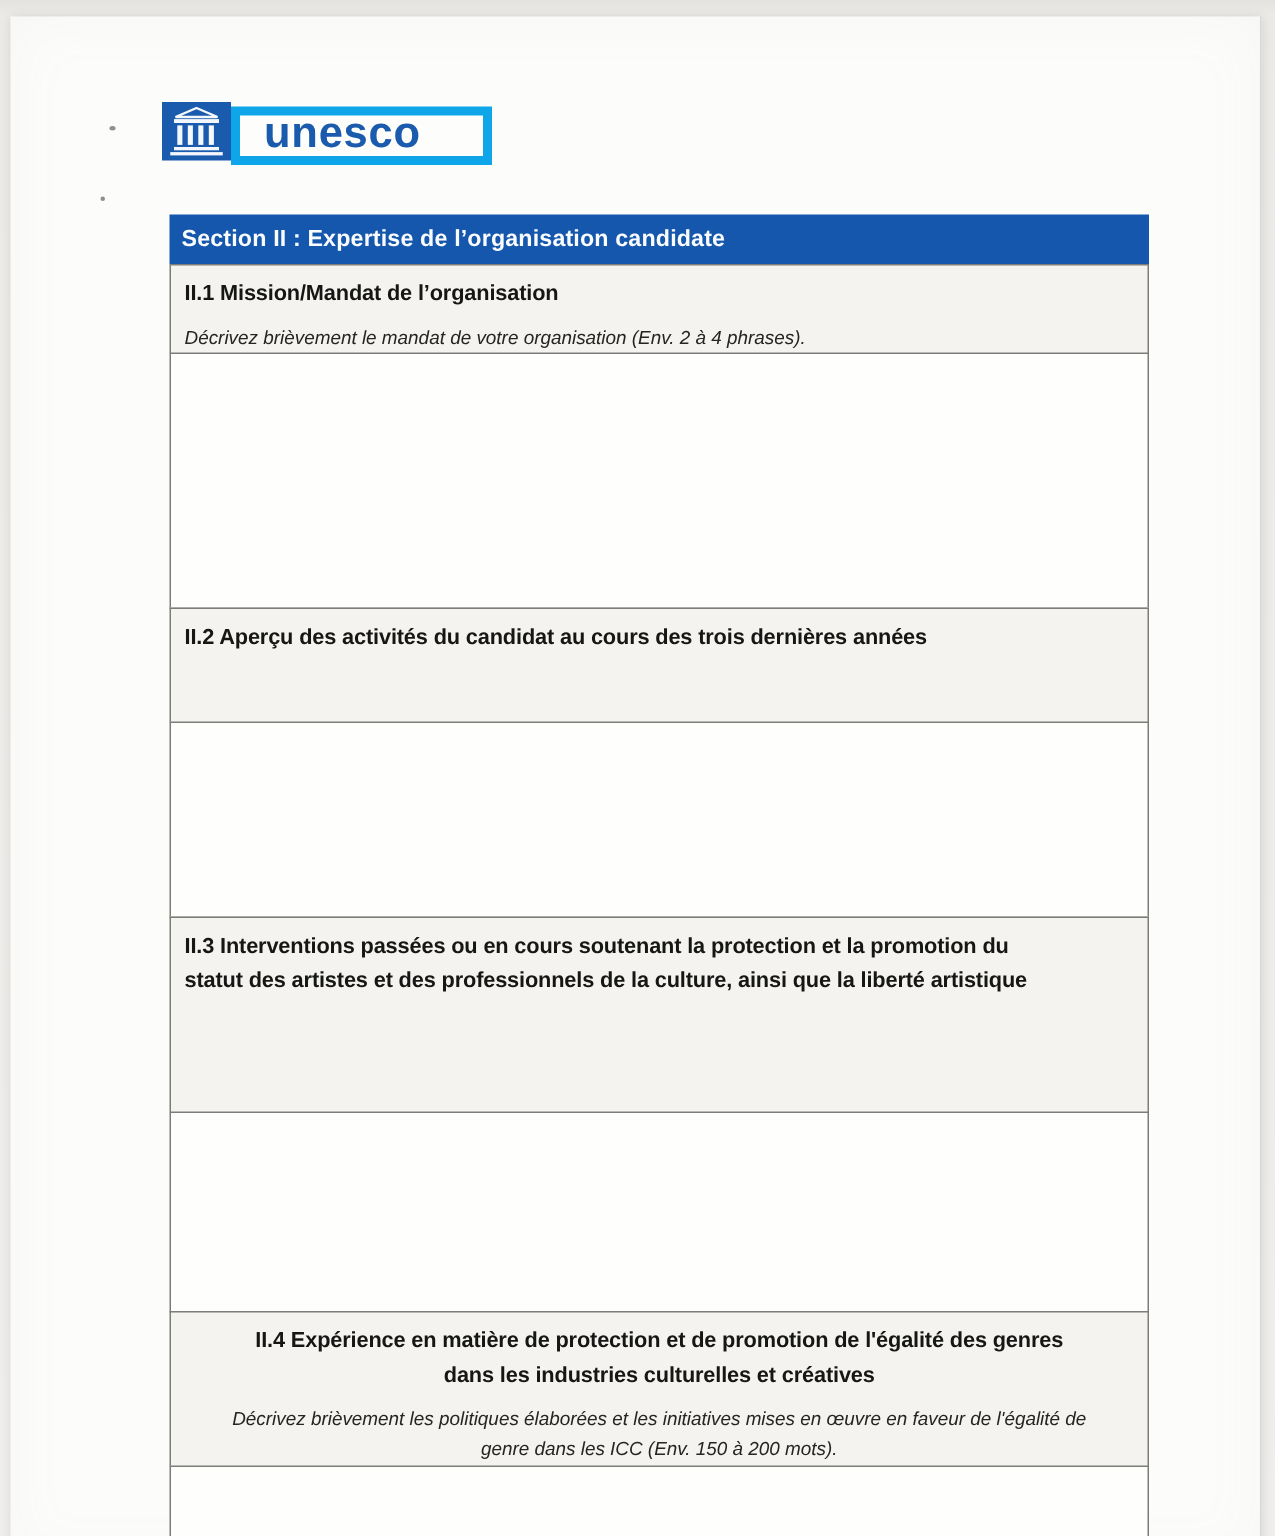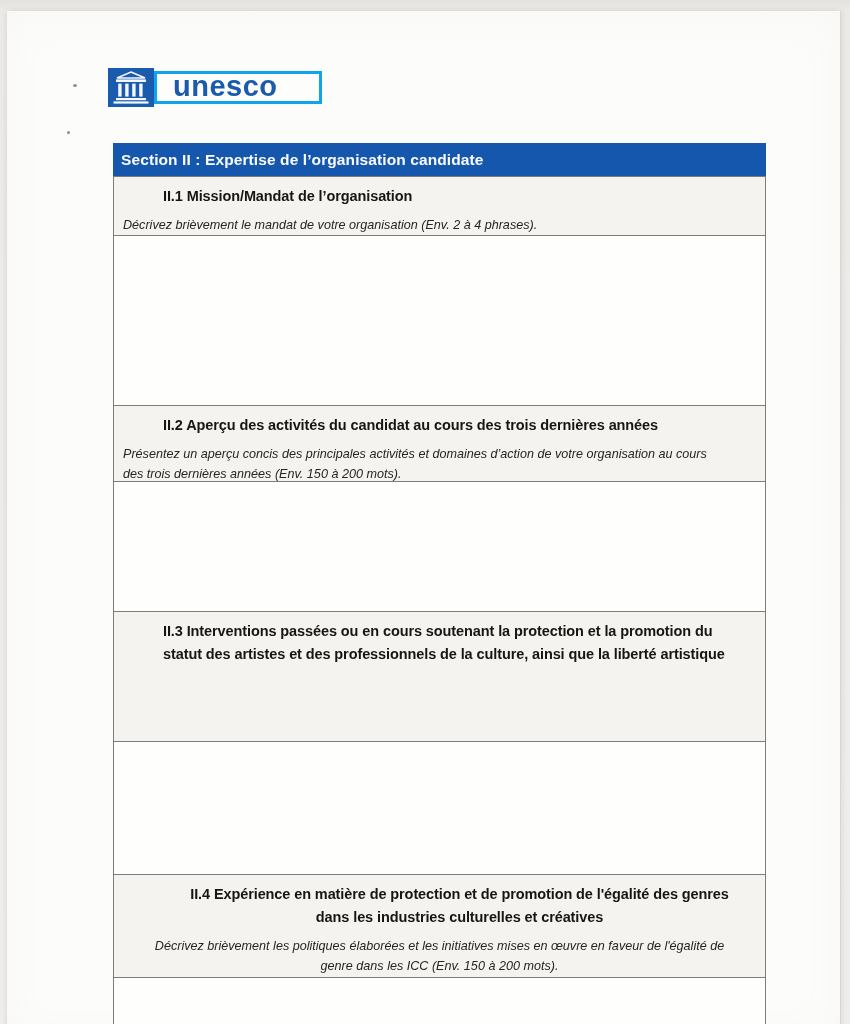--- a/index.html
+++ b/index.html
@@ -56,21 +56,21 @@
     display: flex;
     align-items: center;
     justify-content: center;
     filter: blur(0.3px);
   }
   .logo-wordmark-box {
     margin-top: 3px;
     width: 146px;
     height: 27px;
     background: #fdfdfc;
-    border: 3px solid #0ea5e9;
+    border: 6px solid #0ea5e9;
     display: flex;
     align-items: center;
     padding-left: 16px;
     filter: blur(0.3px);
   }
   .logo-wordmark {
     color: #1a5bad;
     font-weight: bold;
     font-size: 29px;
     letter-spacing: 0.5px;
@@ -110,21 +110,20 @@
     border-top: none;
     box-sizing: border-box;
   }
   .field-title {
     font-weight: bold;
     font-size: 14.5px;
     line-height: 23px;
     color: #161615;
     white-space: pre-line;
     letter-spacing: -0.1px;
-    margin-left: 40px;
   }
   .field-desc {
     margin-top: 7px;
     font-style: italic;
     font-size: 12.6px;
     line-height: 20px;
     color: #252524;
     white-space: pre-line;
   }
   
@@ -173,22 +172,20 @@
         <div class="field-head first">
           <div class="field-title">II.1 Mission/Mandat de l’organisation</div>
           <div class="field-desc">Décrivez brièvement le mandat de votre organisation (Env. 2 à 4 phrases).</div>
         </div>
         <div class="field-box"></div>
       </section>
 
       <section class="field f2">
         <div class="field-head">
           <div class="field-title">II.2 Aperçu des activités du candidat au cours des trois dernières années</div>
-          <div class="field-desc">Présentez un aperçu concis des principales activités et domaines d’action de votre organisation au cours
-des trois dernières années (Env. 150 à 200 mots).</div>
         </div>
         <div class="field-box"></div>
       </section>
 
       <section class="field f3">
         <div class="field-head">
           <div class="field-title">II.3 Interventions passées ou en cours soutenant la protection et la promotion du
 statut des artistes et des professionnels de la culture, ainsi que la liberté artistique</div>
         </div>
         <div class="field-box"></div>

